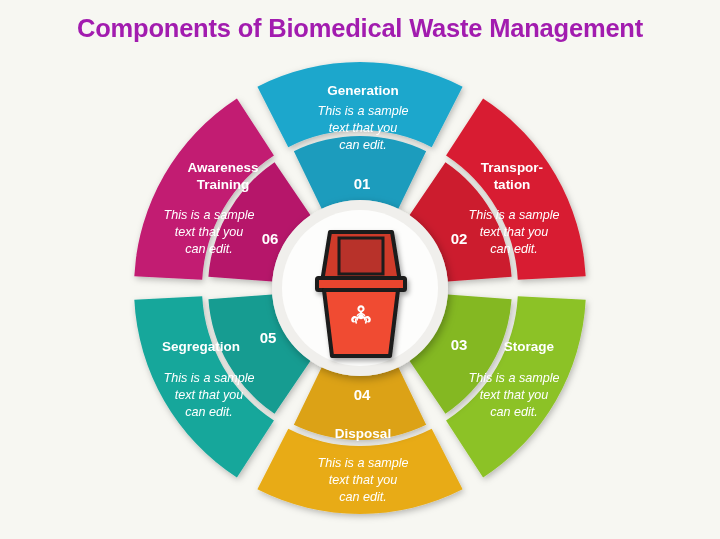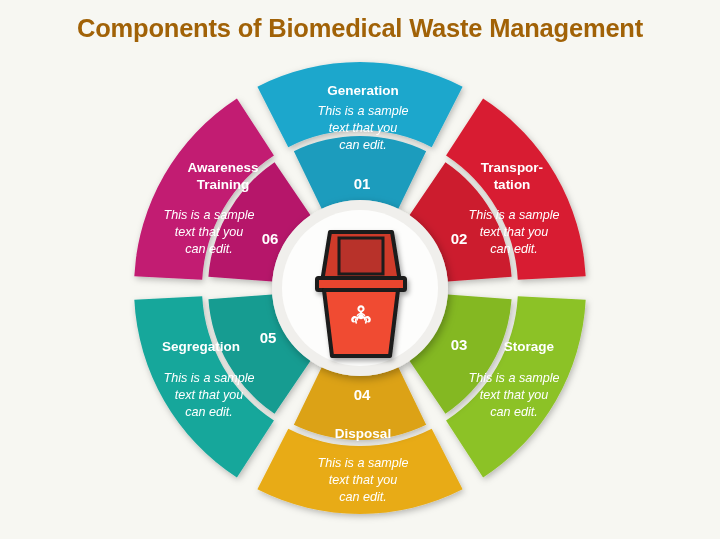--- a/index.html
+++ b/index.html
@@ -23,21 +23,21 @@
   }
 
   .title {
     position: absolute;
     top: 14px;
     left: 0;
     width: 720px;
     text-align: center;
     font-size: 25.5px;
     font-weight: bold;
-    color: #a16207;
+    color: #a21caf;
     letter-spacing: -0.2px;
     font-family: "Liberation Sans", sans-serif;
   }
 
   svg.wheel {
     position: absolute;
     left: 0;
     top: 0;
     width: 720px;
     height: 539px;

